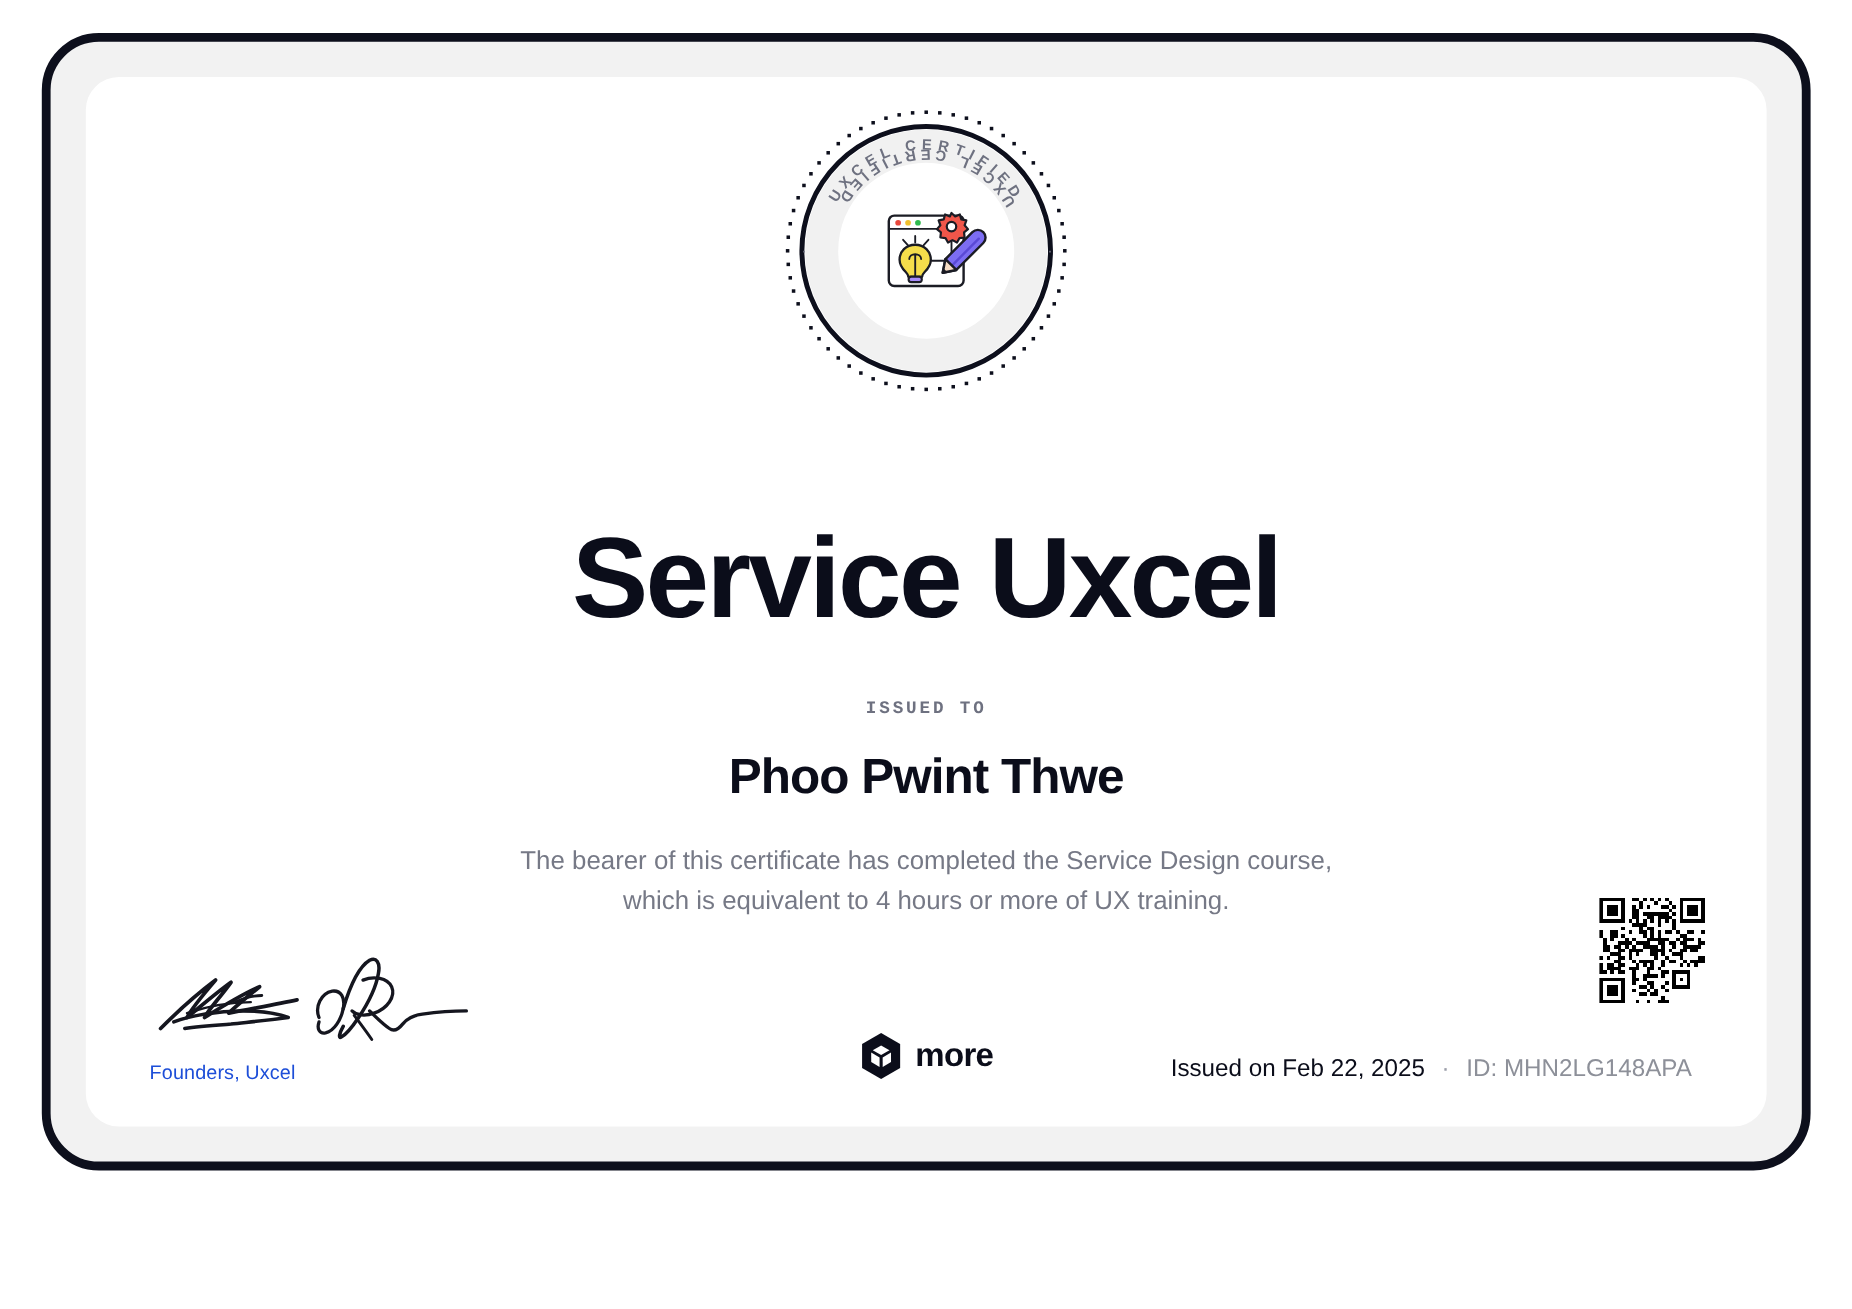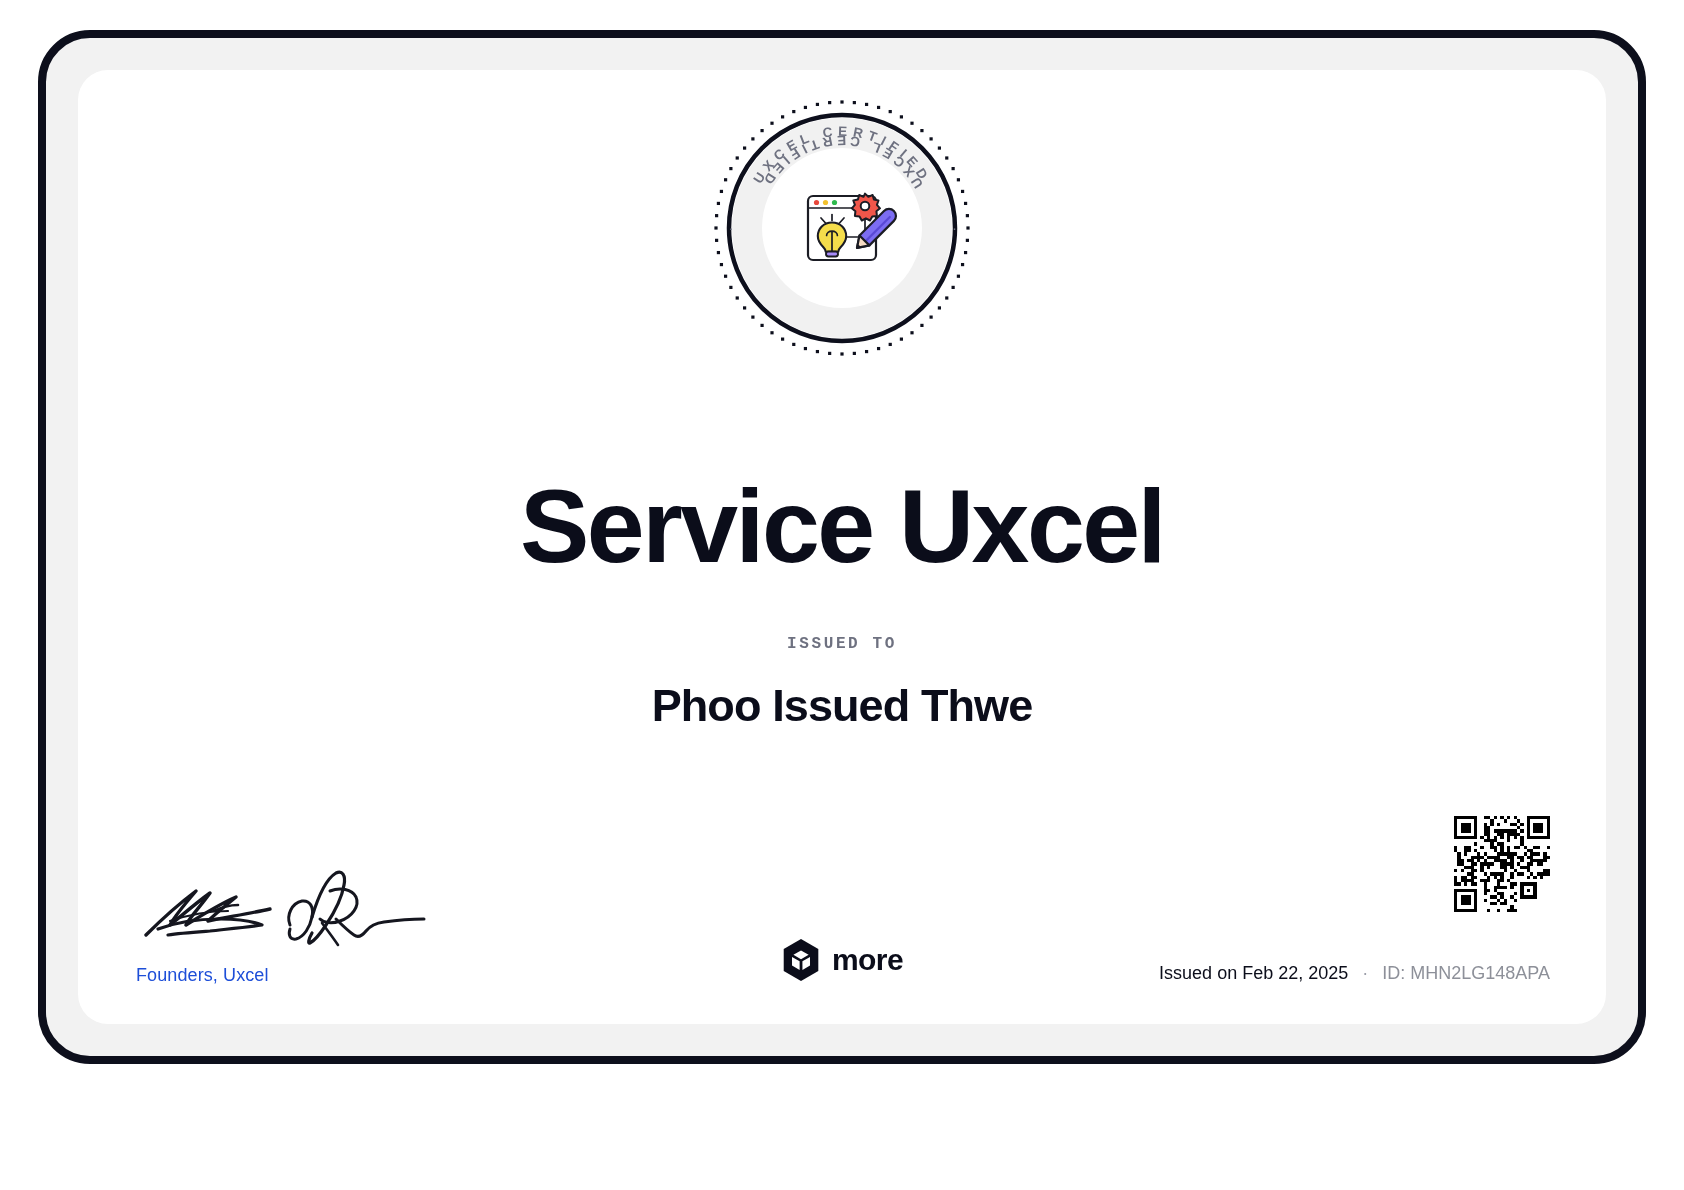--- a/index.html
+++ b/index.html
@@ -132,23 +132,23 @@
     position: absolute;
     right: 56px;
     bottom: 112px;
     width: 96px;
     height: 96px;
   }
   .qr-block svg { display: block; width: 96px; height: 96px; }
 
   .meta-block {
     position: absolute;
-    right: 56px;
+    right: 68px;
     bottom: 40px;
-    font-size: 18px;
+    font-size: 22px;
     white-space: nowrap;
     text-align: right;
   }
   .meta-date { color: #0b0d1a; }
   .meta-dot { color: #9b9ea9; margin: 0 9px; }
   .meta-id { color: #8d9099; }
 </style>
 </head>
 <body>
 
@@ -289,22 +289,26 @@
           </g>
         </g>
       </svg>
     </div>
 
 
     <h1 class="course-title">Service Uxcel</h1>
 
     <div class="eyebrow eyebrow-issued">ISSUED TO</div>
 
-    <div class="recipient-name">Phoo Issued Thwe</div>
-
+    <div class="recipient-name">Phoo Pwint Thwe</div>
+
+    <p class="blurb">
+      <span>The bearer of this certificate has completed the Service Design course,</span><br>
+      <span>which is equivalent to 4 hours or more of UX training.</span>
+    </p>
 
     <div class="sig-block">
       <svg class="sig-art" viewBox="0 0 300 92" xmlns="http://www.w3.org/2000/svg">
         <g fill="none" stroke="#15161f" stroke-linecap="round" stroke-linejoin="round">
 
           <path d="M6 72 C22 56 40 40 56 28 C44 42 34 54 30 62 C40 54 56 40 70 30 C60 44 50 54 46 62 C62 52 82 40 96 34 C84 44 74 52 68 58 C88 54 112 50 130 46" stroke-width="3.4"></path>
           <path d="M18 66 C34 60 58 56 80 56 C98 56 112 58 122 62 C108 64 88 66 70 68 C56 69 40 70 28 72" stroke-width="3.2"></path>
           <path d="M30 58 C48 52 70 48 88 48" stroke-width="2.2"></path>
           <path d="M74 48 C82 44 90 42 98 42" stroke-width="2.6"></path>
 

